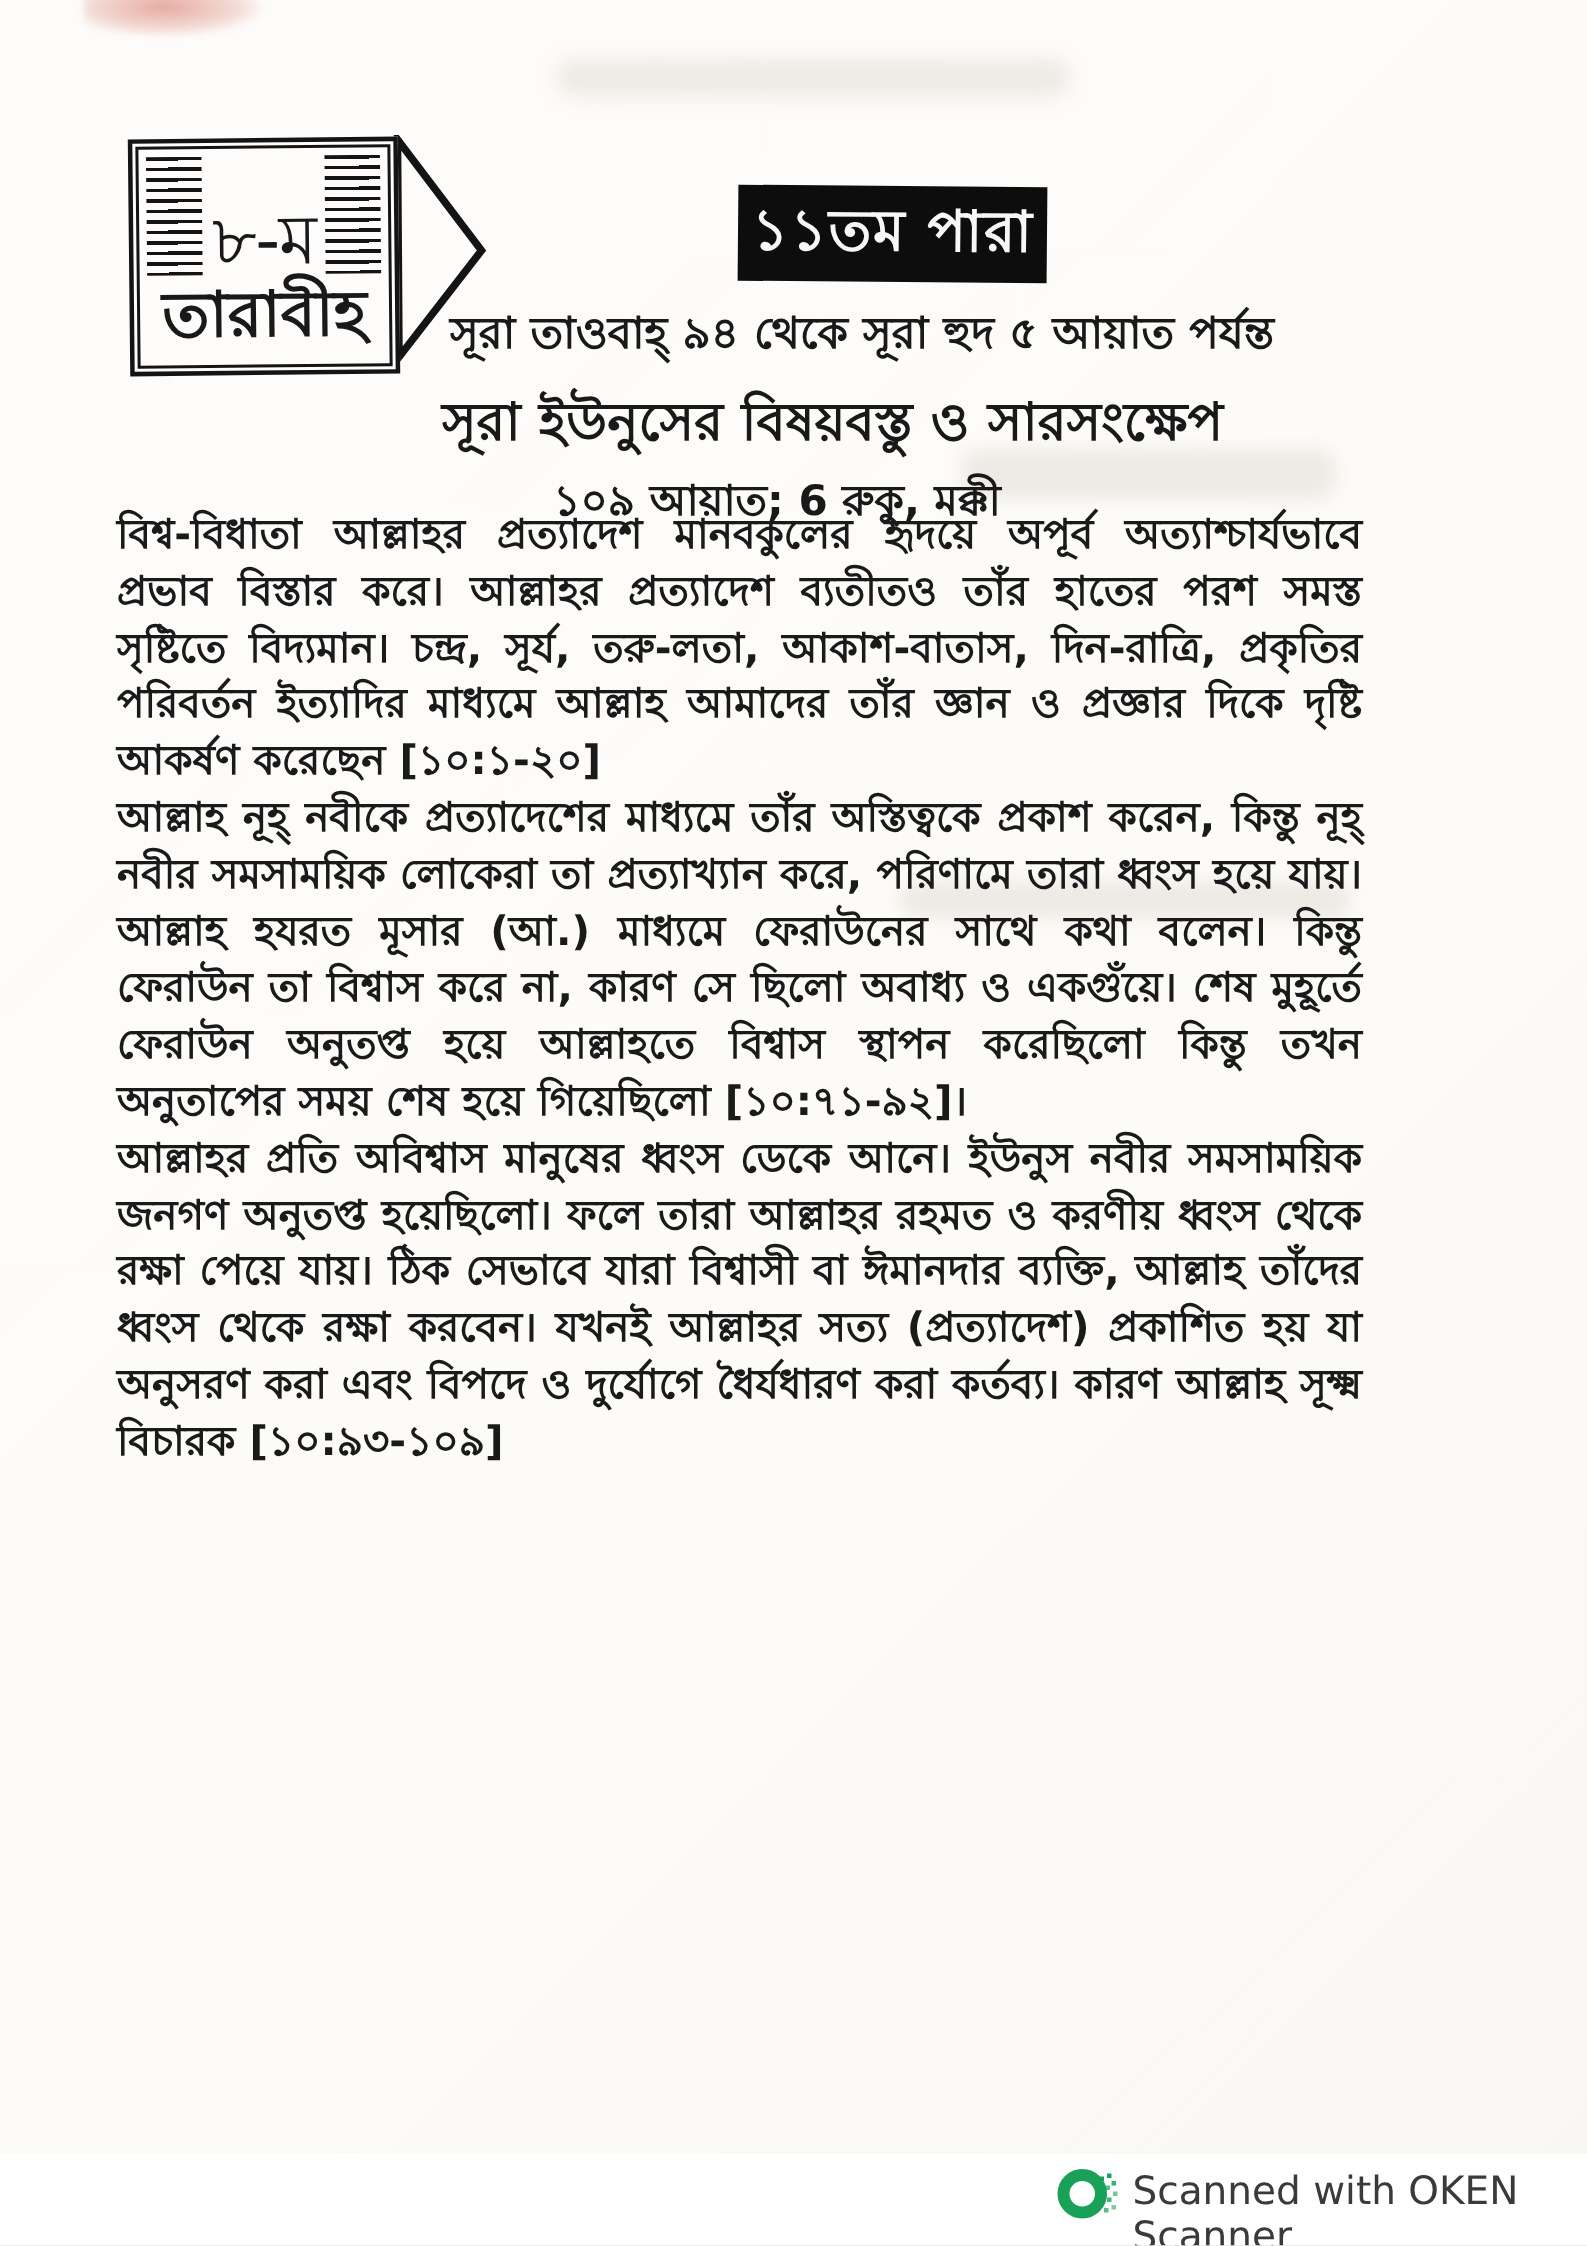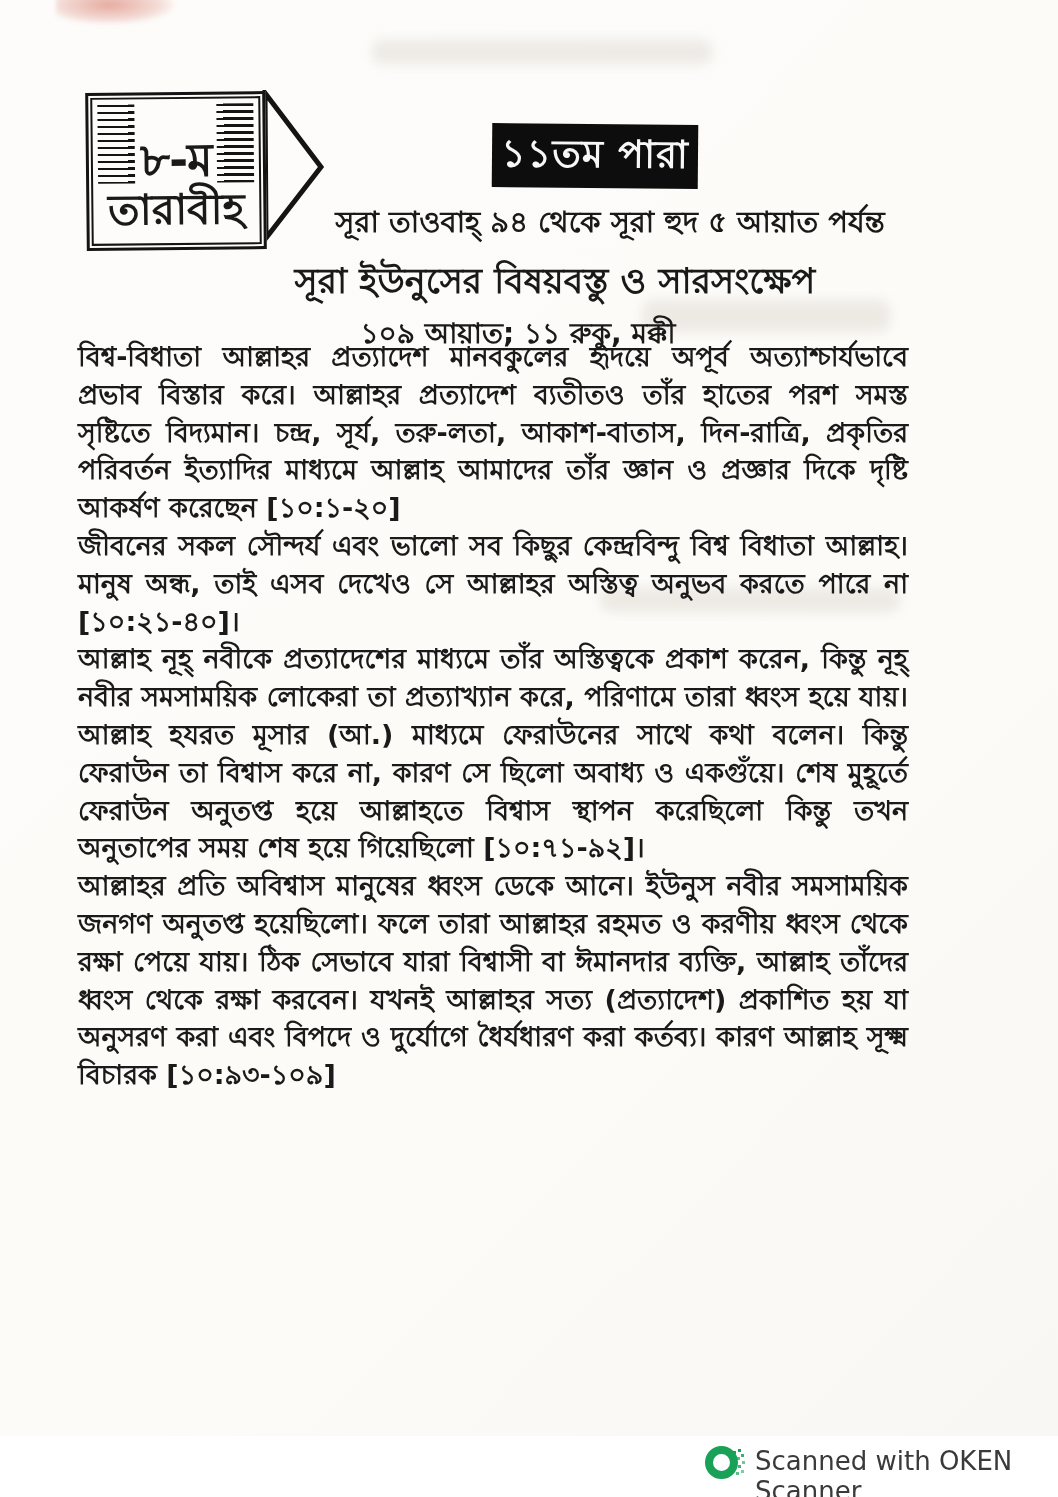--- a/index.html
+++ b/index.html
@@ -52,21 +52,21 @@
     display: flex; align-items: stretch; justify-content: space-between;
     padding: 5px 5px 0 5px;
   }
   .hatch {
     width: 37px;
     background: repeating-linear-gradient(to bottom, #141414 0 2.4px, transparent 2.4px 7px);
   }
   .badge-num {
     flex: 1;
     display: flex; align-items: center; justify-content: center;
-    font-size: 46px; font-weight: 700; line-height: 1;
+    font-size: 46px; font-weight: 400; line-height: 1;
     letter-spacing: -1px;
     margin-top: 33px;
   }
   .badge-word {
     flex: 1;
     display: flex; align-items: center; justify-content: center;
     font-size: 42px; font-weight: 800; line-height: 1;
     padding-bottom: 6px;
   }
   .badge-arrow {
@@ -81,21 +81,21 @@
     background: #0d0d0d;
     transform: rotate(0.5deg);
     display: flex; align-items: center; justify-content: center;
     color: #f7f7f7;
     font-size: 38px; font-weight: 700;
     letter-spacing: 1px;
   }
 
   .range-subtitle {
     position: absolute; left: 300px; top: 199px; width: 620px;
-    text-align: center;
+    text-align: left;
     font-size: 29px; font-weight: 800;
   }
   .section-heading {
     position: absolute; left: 0; top: 254px; width: 1022px;
     text-align: center;
     font-size: 35px; font-weight: 800; padding-left: 44px;
   }
   .surah-meta {
     position: absolute; left: 0; top: 312px; width: 1036px;
     text-align: center;
@@ -166,25 +166,24 @@
         <div class="hatch"></div>
       </div>
       <div class="badge-word">তারাবীহ</div>
     </div>
   </div>
 
   <div class="banner">১১তম পারা</div>
 
   <div class="range-subtitle">সূরা তাওবাহ্ ৯৪ থেকে সূরা হুদ ৫ আয়াত পর্যন্ত</div>
   <div class="section-heading">সূরা ইউনুসের বিষয়বস্তু ও সারসংক্ষেপ</div>
-  <div class="surah-meta">১০৯ আয়াত; ১১ রুকু, মক্কী</div>
+  <div class="surah-meta">১০৯ আয়াত; 6 রুকু, মক্কী</div>
 
   <div class="body-text">
     <p>বিশ্ব-বিধাতা আল্লাহর প্রত্যাদেশ মানবকুলের হৃদয়ে অপূর্ব অত্যাশ্চার্যভাবে প্রভাব বিস্তার করে। আল্লাহর প্রত্যাদেশ ব্যতীতও তাঁর হাতের পরশ সমস্ত সৃষ্টিতে বিদ্যমান। চন্দ্র, সূর্য, তরু-লতা, আকাশ-বাতাস, দিন-রাত্রি, প্রকৃতির পরিবর্তন ইত্যাদির মাধ্যমে আল্লাহ আমাদের তাঁর জ্ঞান ও প্রজ্ঞার দিকে দৃষ্টি আকর্ষণ করেছেন [১০:১-২০]</p>
-    <p>জীবনের সকল সৌন্দর্য এবং ভালো সব কিছুর কেন্দ্রবিন্দু বিশ্ব বিধাতা আল্লাহ। মানুষ অন্ধ, তাই এসব দেখেও সে আল্লাহর অস্তিত্ব অনুভব করতে পারে না [১০:২১-৪০]।</p>
     <p>আল্লাহ নূহ্ নবীকে প্রত্যাদেশের মাধ্যমে তাঁর অস্তিত্বকে প্রকাশ করেন, কিন্তু নূহ্ নবীর সমসাময়িক লোকেরা তা প্রত্যাখ্যান করে, পরিণামে তারা ধ্বংস হয়ে যায়। আল্লাহ হযরত মূসার (আ.) মাধ্যমে ফেরাউনের সাথে কথা বলেন। কিন্তু ফেরাউন তা বিশ্বাস করে না, কারণ সে ছিলো অবাধ্য ও একগুঁয়ে। শেষ মুহূর্তে ফেরাউন অনুতপ্ত হয়ে আল্লাহতে বিশ্বাস স্থাপন করেছিলো কিন্তু তখন অনুতাপের সময় শেষ হয়ে গিয়েছিলো [১০:৭১-৯২]।</p>
     <p>আল্লাহর প্রতি অবিশ্বাস মানুষের ধ্বংস ডেকে আনে। ইউনুস নবীর সমসাময়িক জনগণ অনুতপ্ত হয়েছিলো। ফলে তারা আল্লাহর রহমত ও করণীয় ধ্বংস থেকে রক্ষা পেয়ে যায়। ঠিক সেভাবে যারা বিশ্বাসী বা ঈমানদার ব্যক্তি, আল্লাহ তাঁদের ধ্বংস থেকে রক্ষা করবেন। যখনই আল্লাহর সত্য (প্রত্যাদেশ) প্রকাশিত হয় যা অনুসরণ করা এবং বিপদে ও দুর্যোগে ধৈর্যধারণ করা কর্তব্য। কারণ আল্লাহ সূক্ষ্ম বিচারক [১০:৯৩-১০৯]</p>
   </div>
 
   <div class="footer">
     <div class="oken-logo">
       <div class="oken-ring"></div>
       <div class="oken-dots"></div>
     </div>
     <div class="footer-label">Scanned with OKEN Scanner</div>

